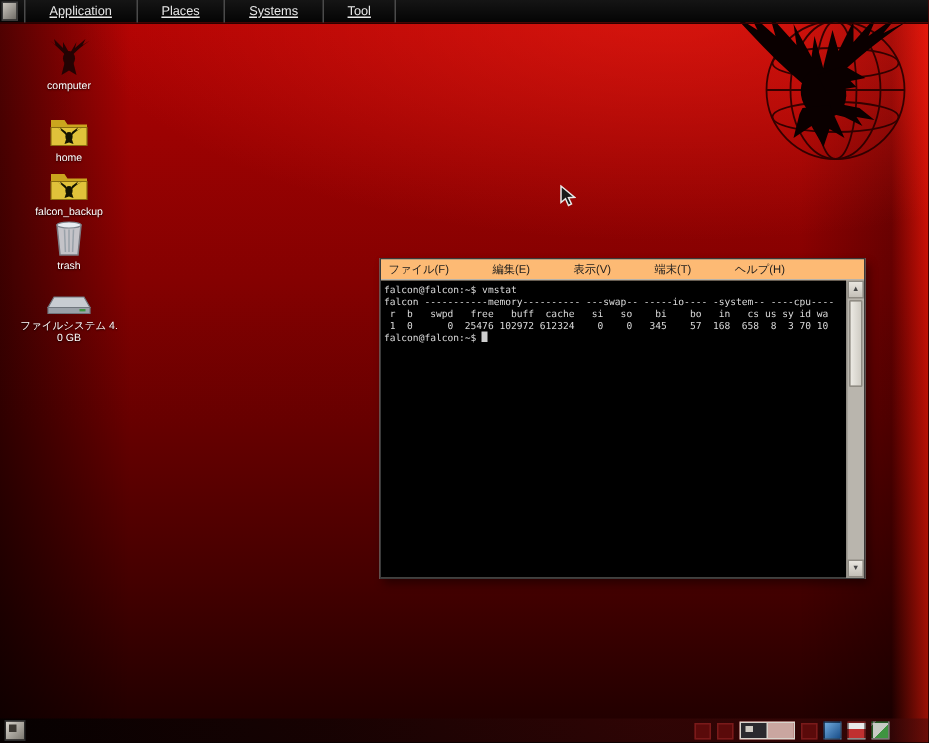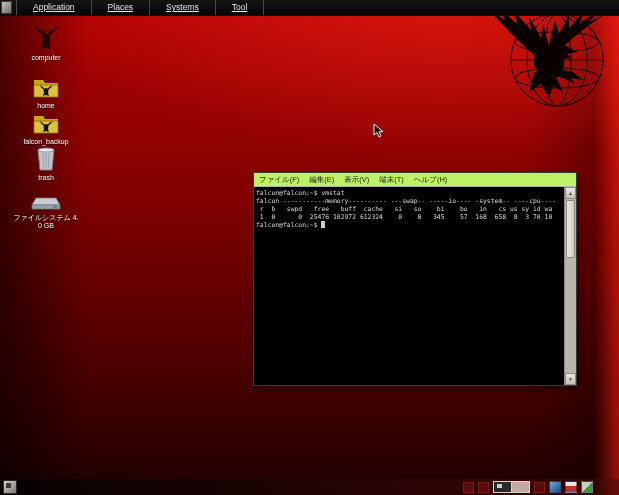--- a/index.html
+++ b/index.html
@@ -69,22 +69,22 @@
   }
   .term .titlebar .t-btns{display:flex;gap:2px;margin-right:3px;}
   .term .titlebar .t-btn{
     width:10px;height:10px;font-size:6px;line-height:9px;text-align:center;
     color:#f0dada;background:linear-gradient(180deg,#8e2020,#5d0808);
     border:1px solid #b86060;border-bottom-color:#3a0404;border-right-color:#3a0404;
     cursor:pointer;
   }
   .term .menurow{
     height:13px;flex:0 0 13px;display:flex;align-items:center;
-    background:#bef264;border-bottom:1px solid #b6b2aa;
-    font-size:7.5px;color:#1c1c1c;
+    background:#fdba74;border-bottom:1px solid #b6b2aa;
+    font-size:7.5px;color:#1c1c1c;gap:19px;
   }
   .term .menurow .m-item{padding:0 5px;white-space:nowrap;cursor:default;}
   .term .body{flex:1;display:flex;min-height:0;}
   .term .screen{
     flex:1;background:#000;padding:2px 2px;overflow:hidden;
     font-family:"DejaVu Sans Mono",monospace;font-size:6.4px;line-height:8px;
     color:#dadada;
   }
   .term .screen .line{white-space:pre;}
   .term .screen .blockcursor{

